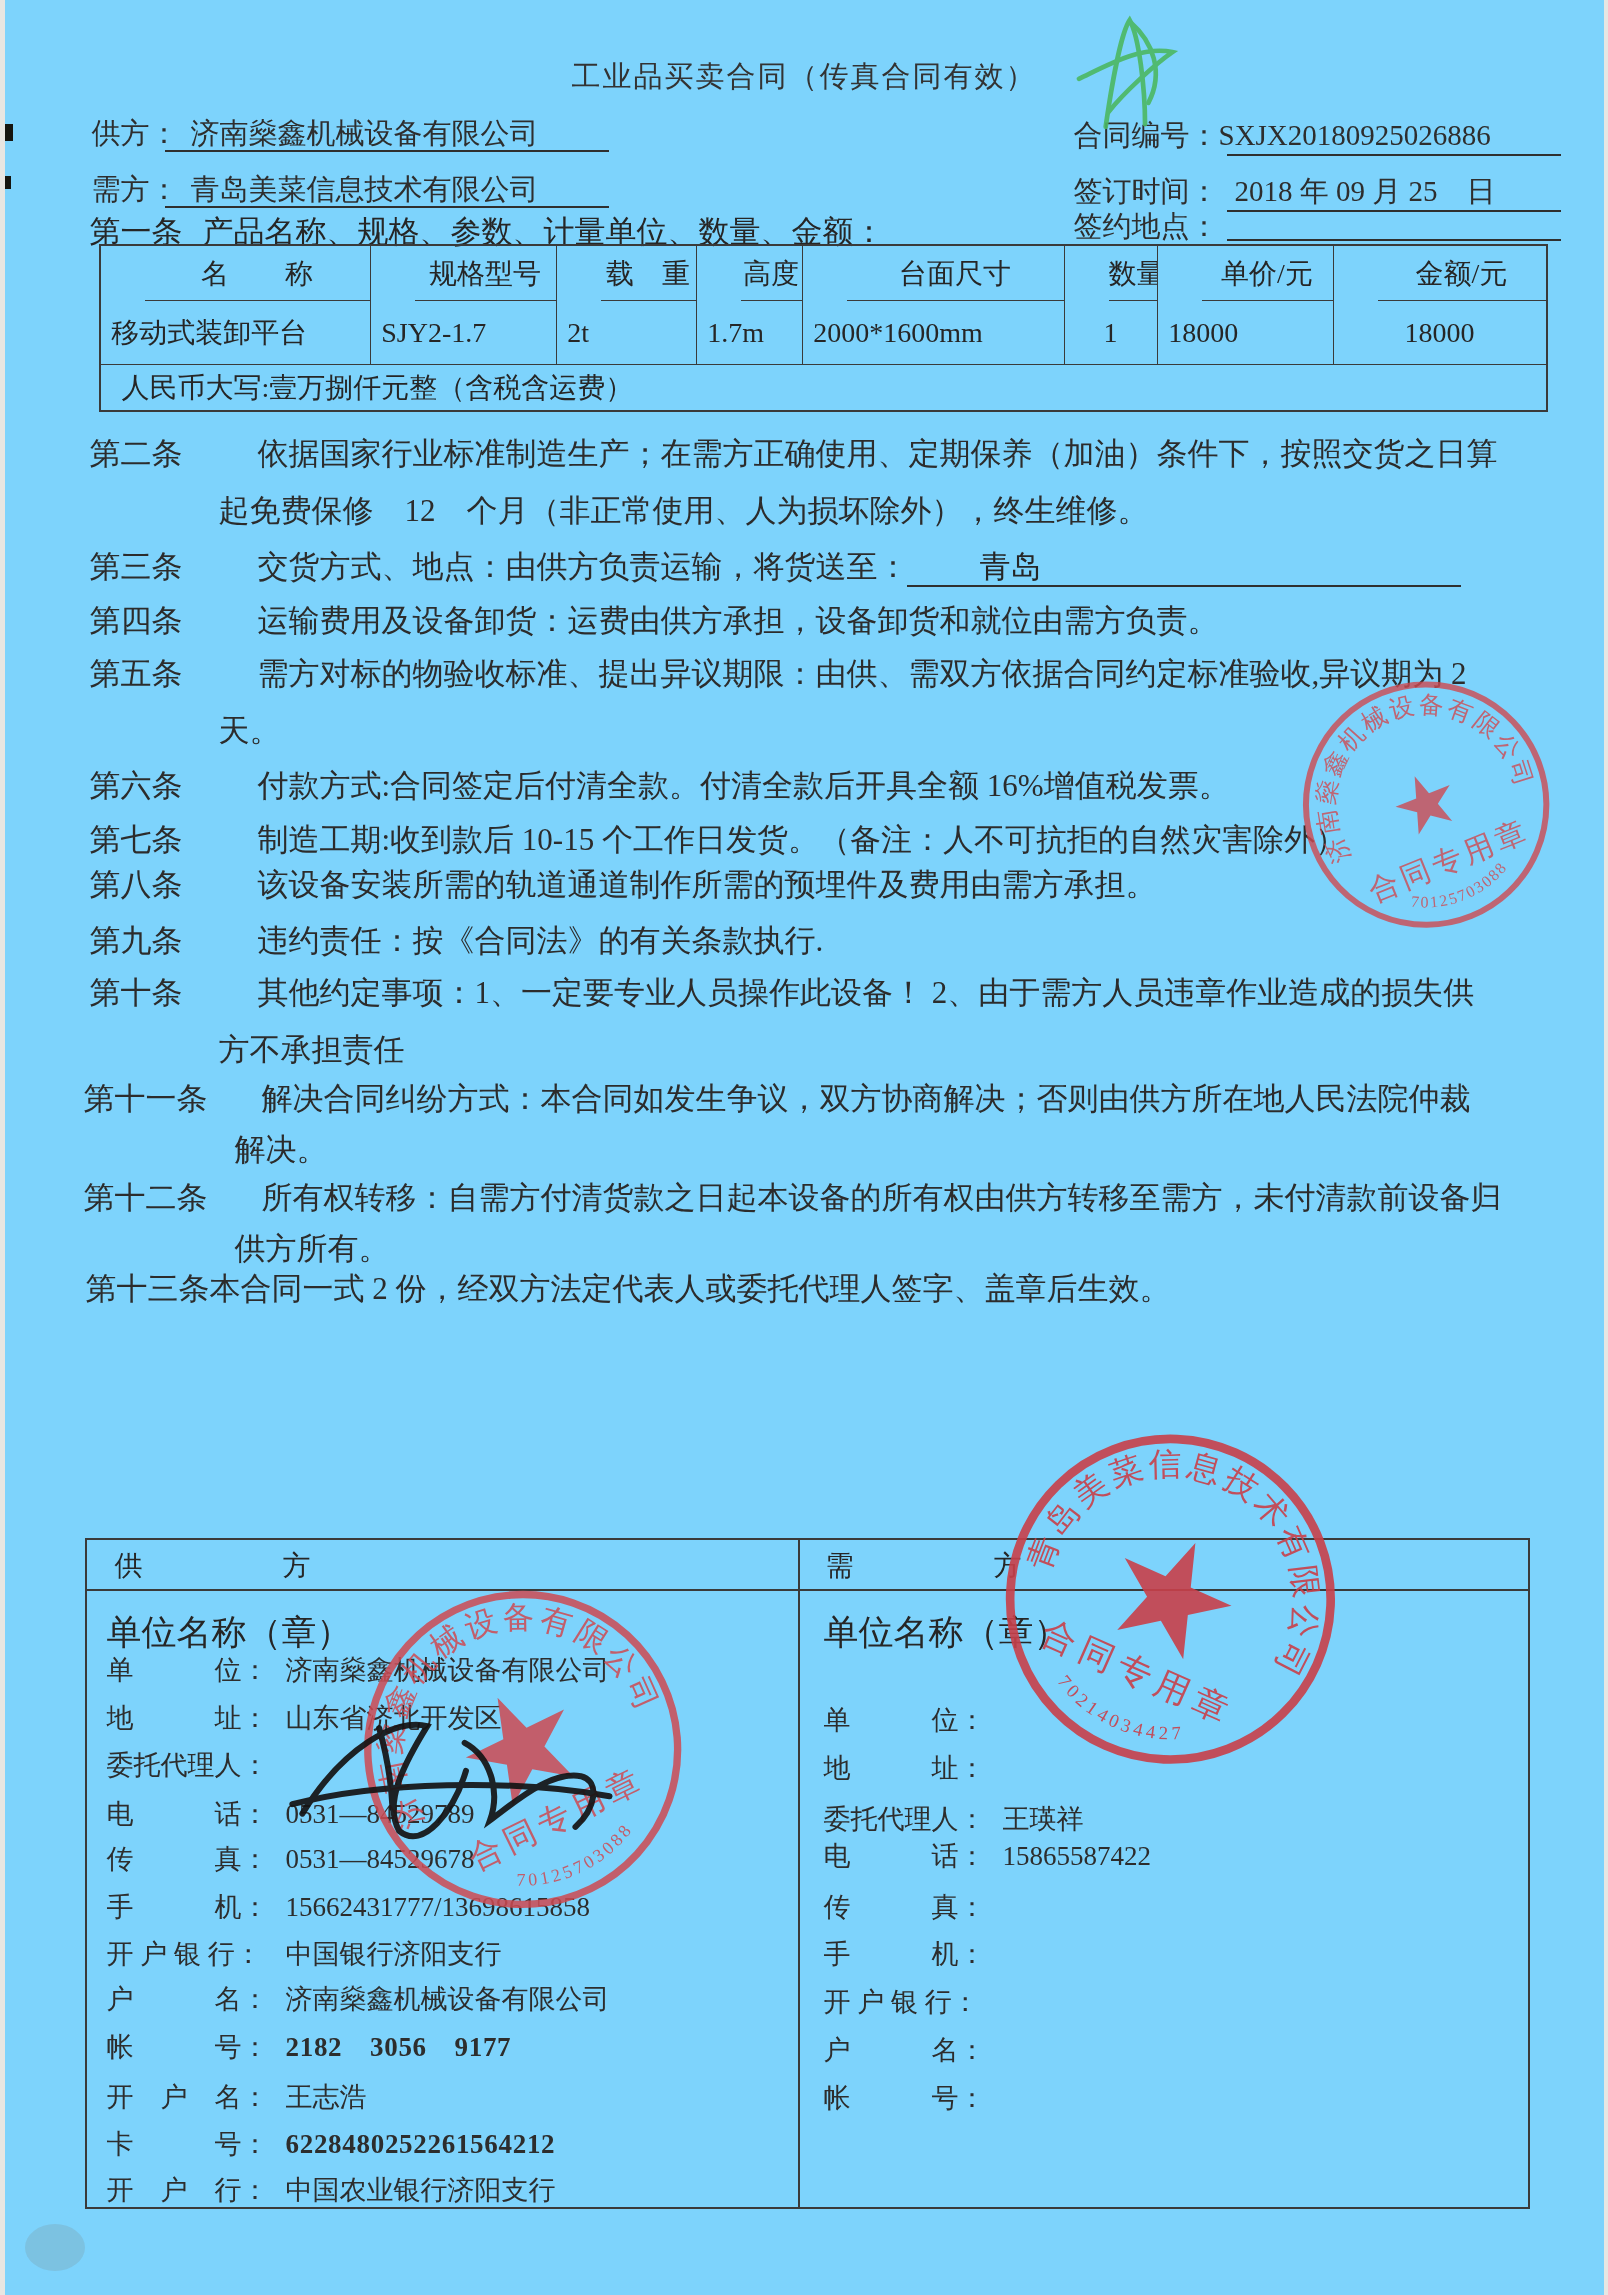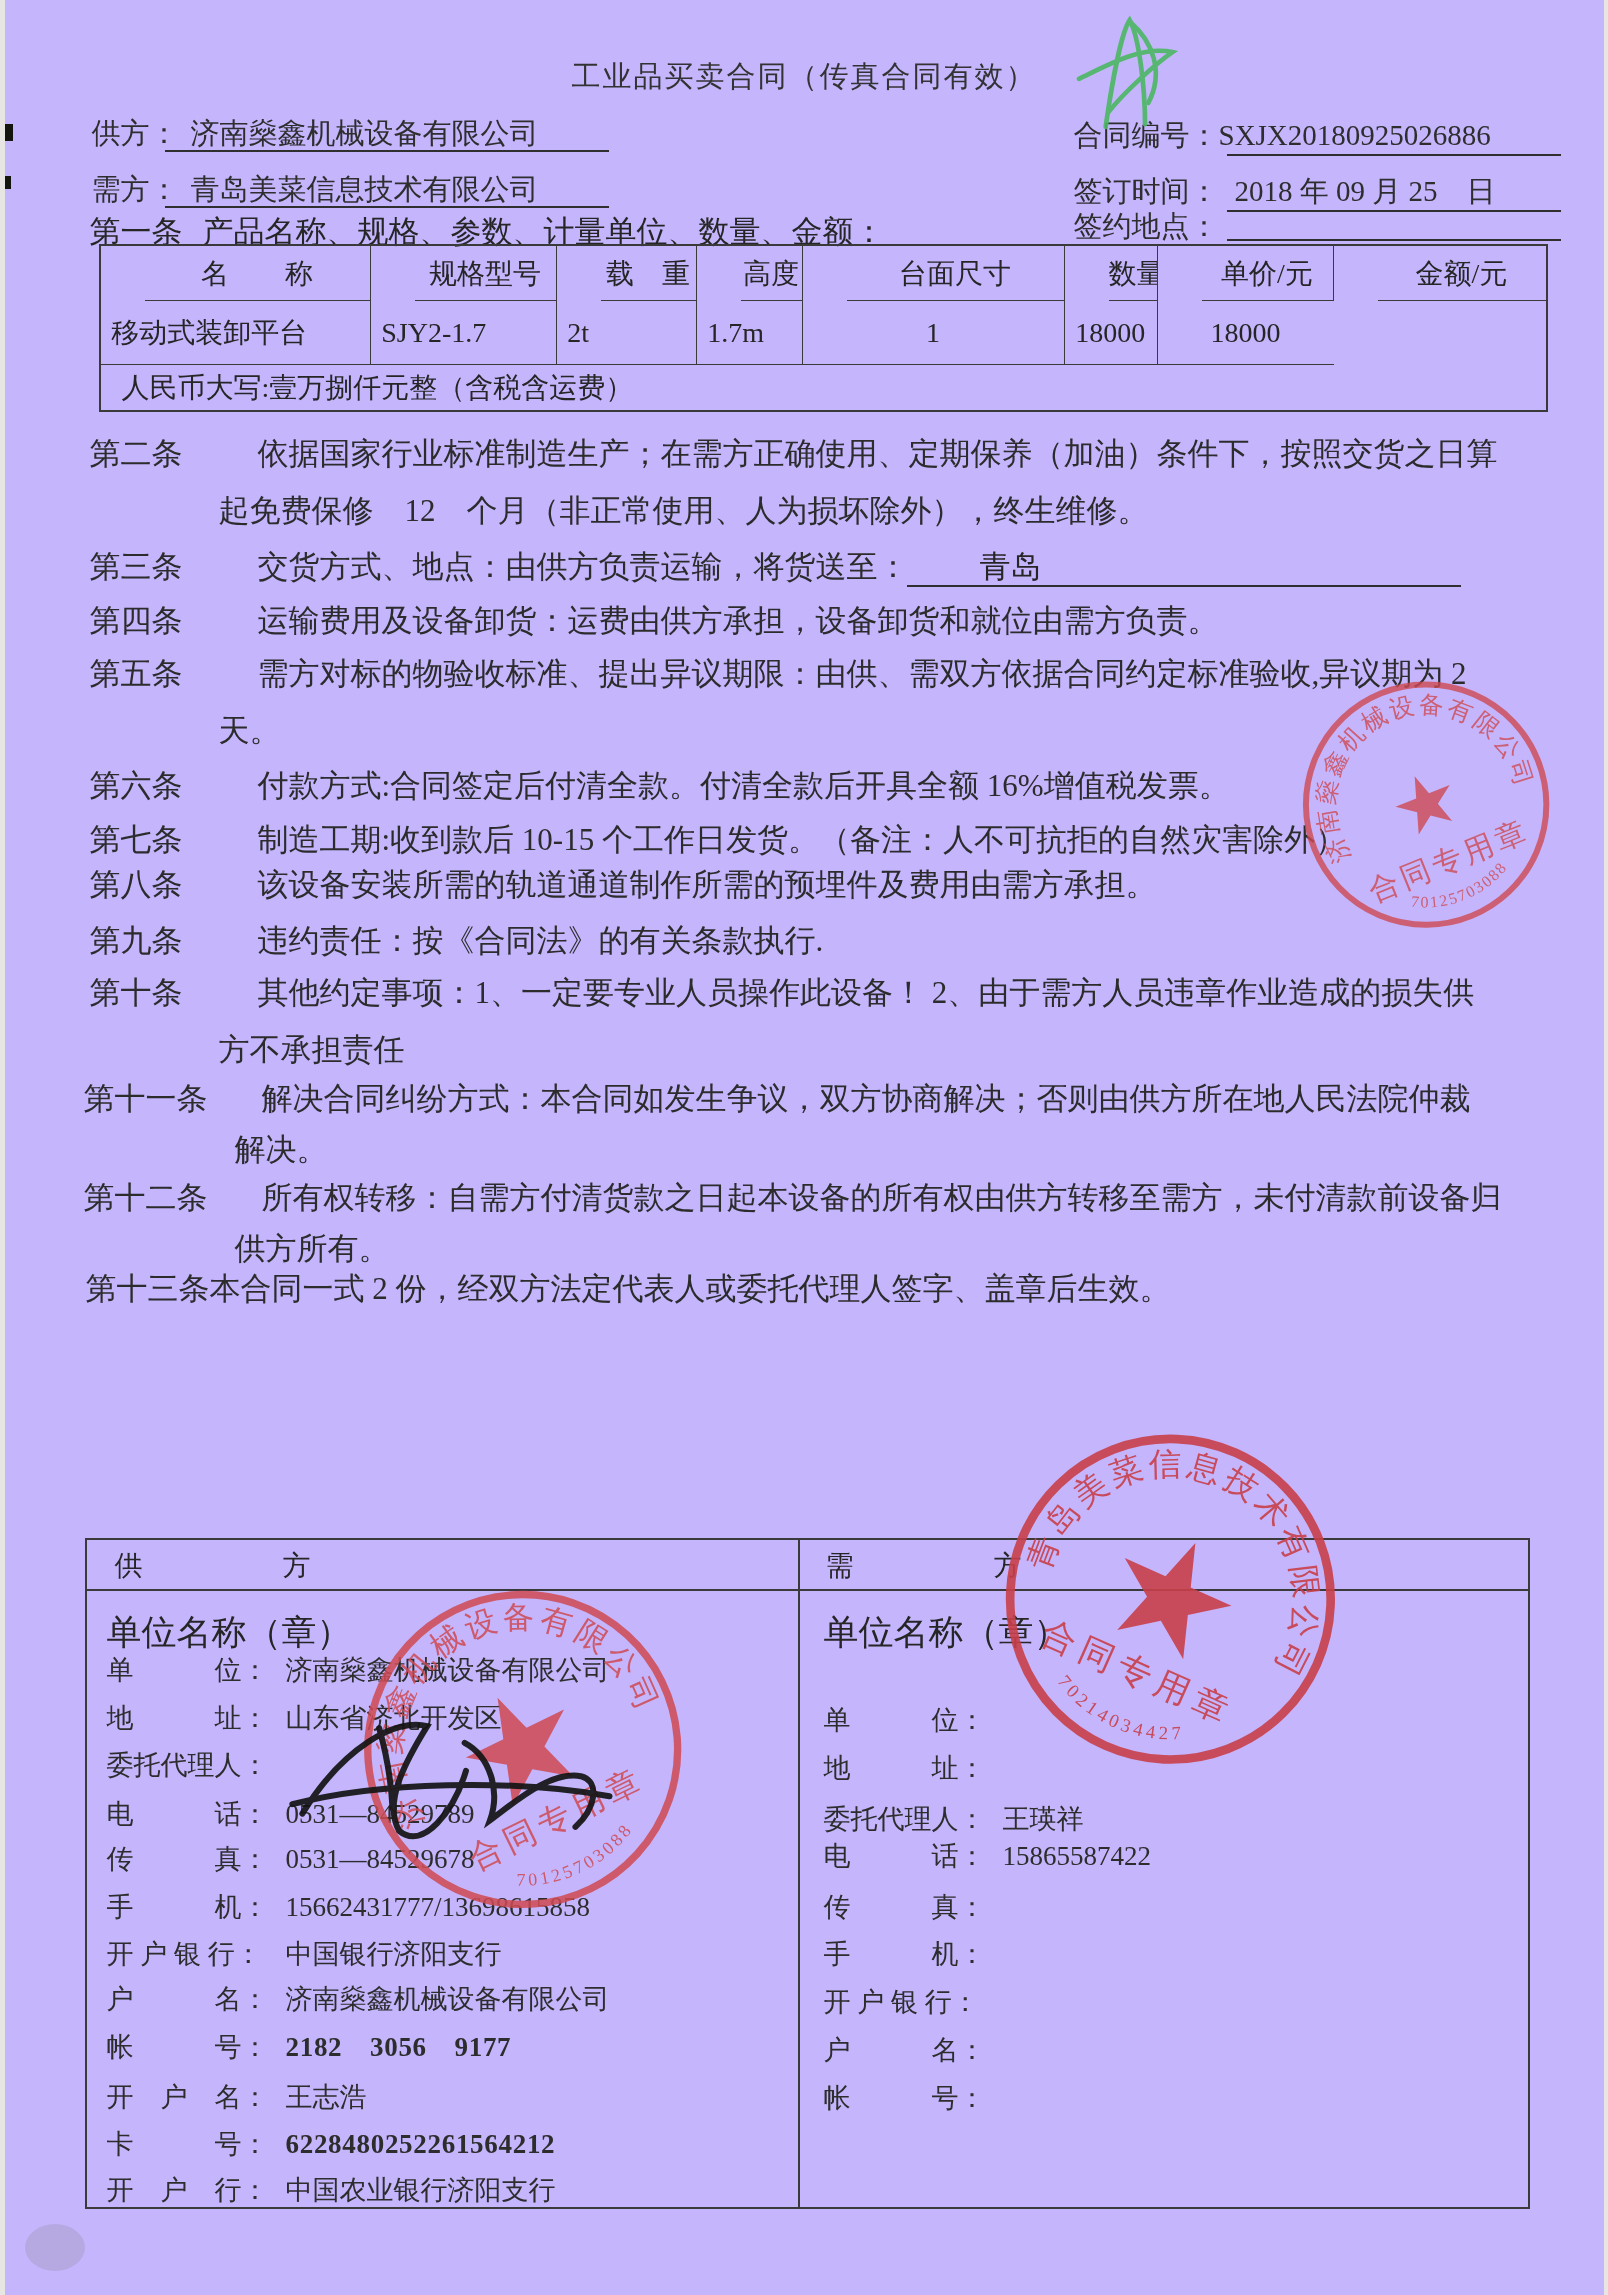--- a/index.html
+++ b/index.html
@@ -1,18 +1,18 @@
 <!DOCTYPE html>
 <html style="font-size:10.7px"><head>
 <meta charset="utf-8">
 <style>
   html,body{margin:0;padding:0;background:#e8e6e2;}
   .page{
     position:relative;width:1599px;height:2295px;margin:0 auto;
-    background:#c4b5fd;overflow:hidden;color:#262626;
+    background:#7dd3fc;overflow:hidden;color:#262626;
     font-family:"Liberation Serif","DejaVu Serif",serif;
   }
   .abs{position:absolute;}
   .title{top:57px;left:0;width:100%;text-align:center;font-size:29px;letter-spacing:2px;color:#333;}
   .meta{font-size:29px;white-space:nowrap;color:#2e2e2e;}
   .meta .fill{margin-left:12px;}
   .u{position:absolute;height:0;border-bottom:2px solid #2f2f2f;}
   
   .ptable{left:94px;top:244px;width:1449px;border:2px solid #3a3a3a;box-sizing:border-box;background:transparent;}
   .prow{display:grid;grid-template-columns:270px 186px 140px 106px 262px 93px 176px 212px;}
@@ -90,20 +90,21 @@
       <div class="pcell">台面尺寸</div>
       <div class="pcell">数量</div>
       <div class="pcell">单价/元</div>
       <div class="pcell">金额/元</div>
     </div>
     <div class="prow pdata">
       <div class="pcell">移动式装卸平台</div>
       <div class="pcell">SJY2-1.7</div>
       <div class="pcell">2t</div>
       <div class="pcell">1.7m</div>
+      <div class="pcell">2000*1600mm</div>
       <div class="pcell ctr">1</div>
       <div class="pcell">18000</div>
       <div class="pcell ctr">18000</div>
     </div>
     <div class="pwords">人民币大写:壹万捌仟元整（含税含运费）</div>
   </div>
 
   <div class="clause" style="top:433px"><span class="cnum">第二条</span><span>依据国家行业标准制造生产；在需方正确使用、定期保养（加油）条件下，按照交货之日算</span></div>
   <div class="cline2" style="top:490px">起免费保修　12　个月（非正常使用、人为损坏除外），终生维修。</div>
 

